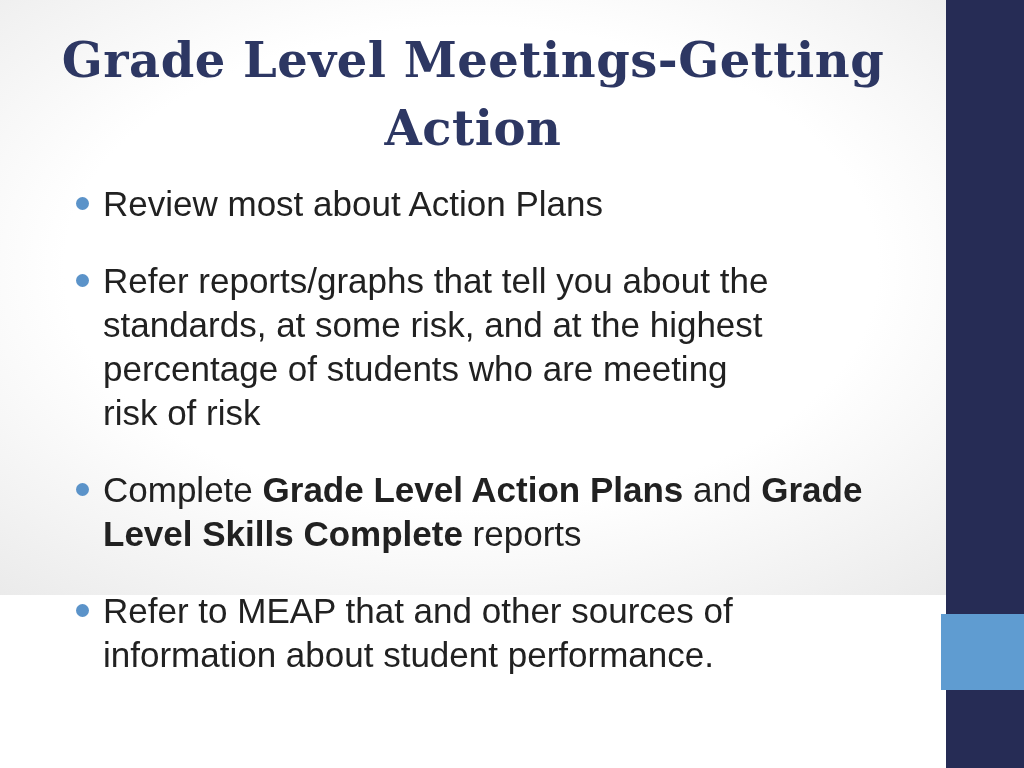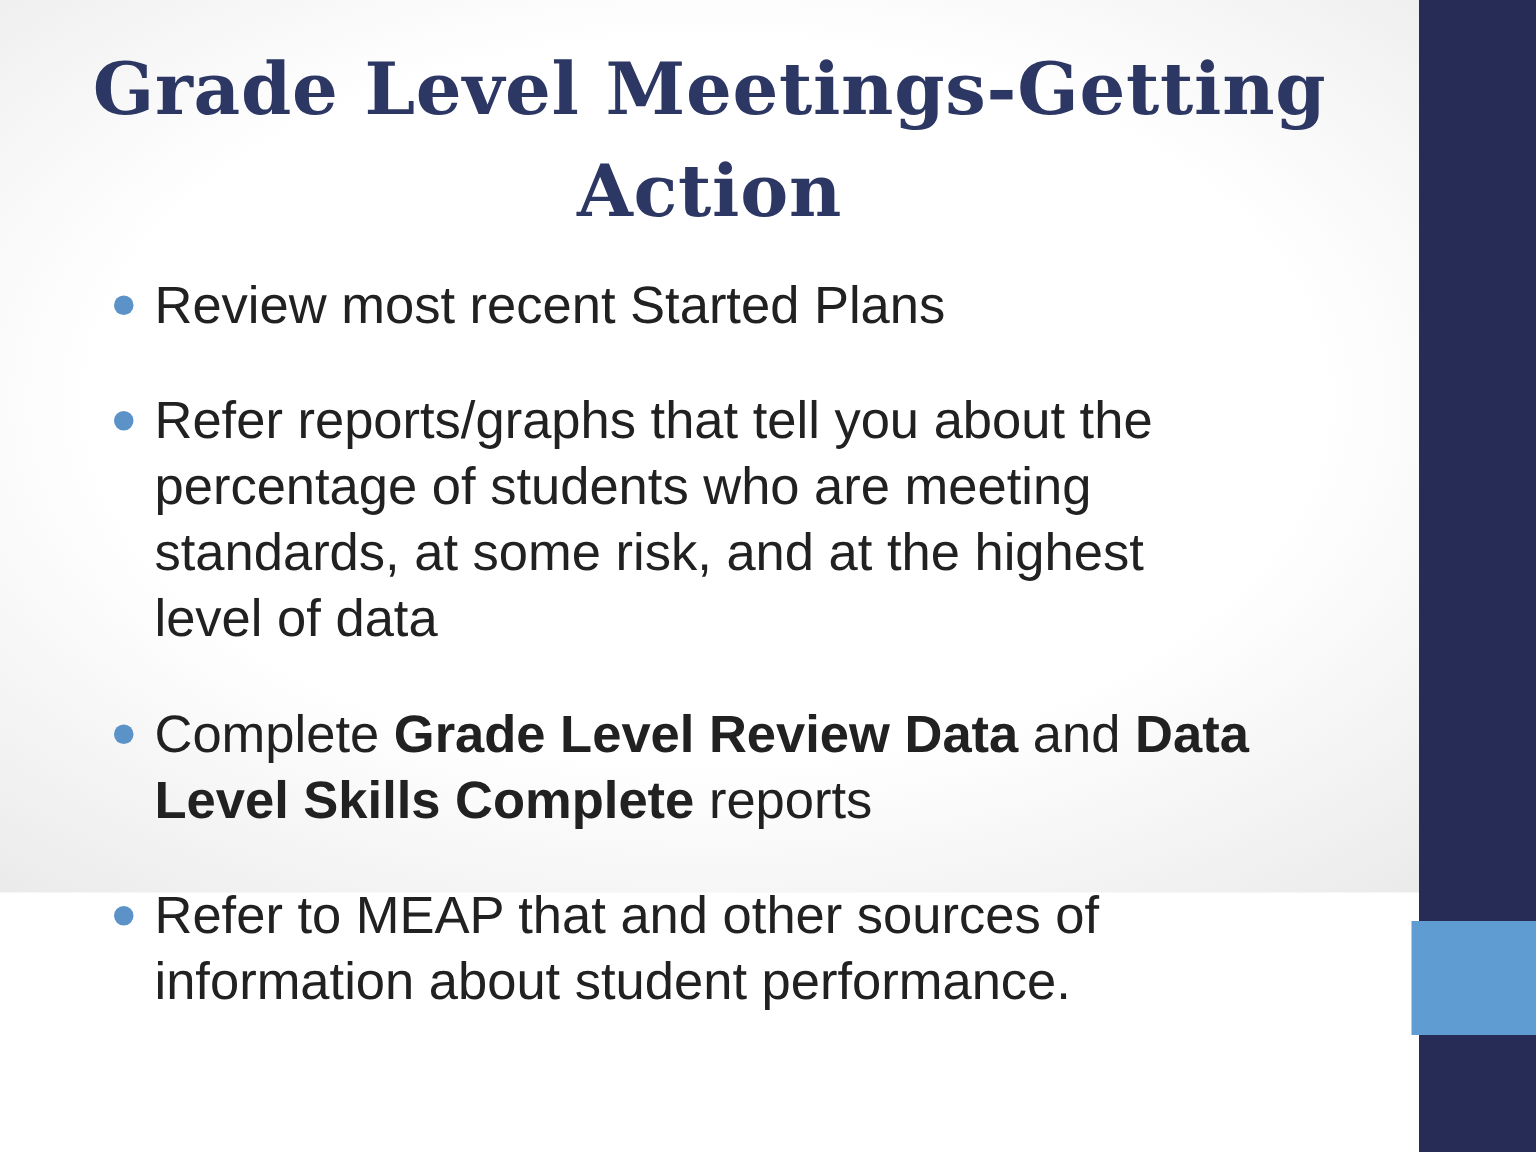--- a/index.html
+++ b/index.html
@@ -60,32 +60,32 @@
   <div class="accent-block"></div>
 
   <div class="title">
     <div>Grade Level Meetings-Getting</div>
     <div>Action</div>
   </div>
 
   <ul class="bullets">
       <li class="bullet-item">
         <span class="dot"></span>
-        <div class="line"><span>Review most recent Started Plans</span></div>
+        <div class="line"><span>Review most about Action Plans</span></div>
       </li>
       <li class="bullet-item">
         <span class="dot"></span>
         <div class="line"><span>Refer reports/graphs that tell you about the</span></div>
+        <div class="line"><span>standards, at some risk, and at the highest</span></div>
         <div class="line"><span>percentage of students who are meeting</span></div>
-        <div class="line"><span>standards, at some risk, and at the highest</span></div>
-        <div class="line"><span>level of data</span></div>
+        <div class="line"><span>risk of risk</span></div>
       </li>
       <li class="bullet-item">
         <span class="dot"></span>
-        <div class="line"><span>Complete </span><span class="b">Grade Level Review Data</span><span> and </span><span class="b">Data</span></div>
+        <div class="line"><span>Complete </span><span class="b">Grade Level Action Plans</span><span> and </span><span class="b">Grade</span></div>
         <div class="line"><span class="b">Level Skills Complete</span><span> reports</span></div>
       </li>
       <li class="bullet-item">
         <span class="dot"></span>
         <div class="line"><span>Refer to MEAP that and other sources of</span></div>
         <div class="line"><span>information about student performance.</span></div>
       </li>
     </ul>
 </div>
 

